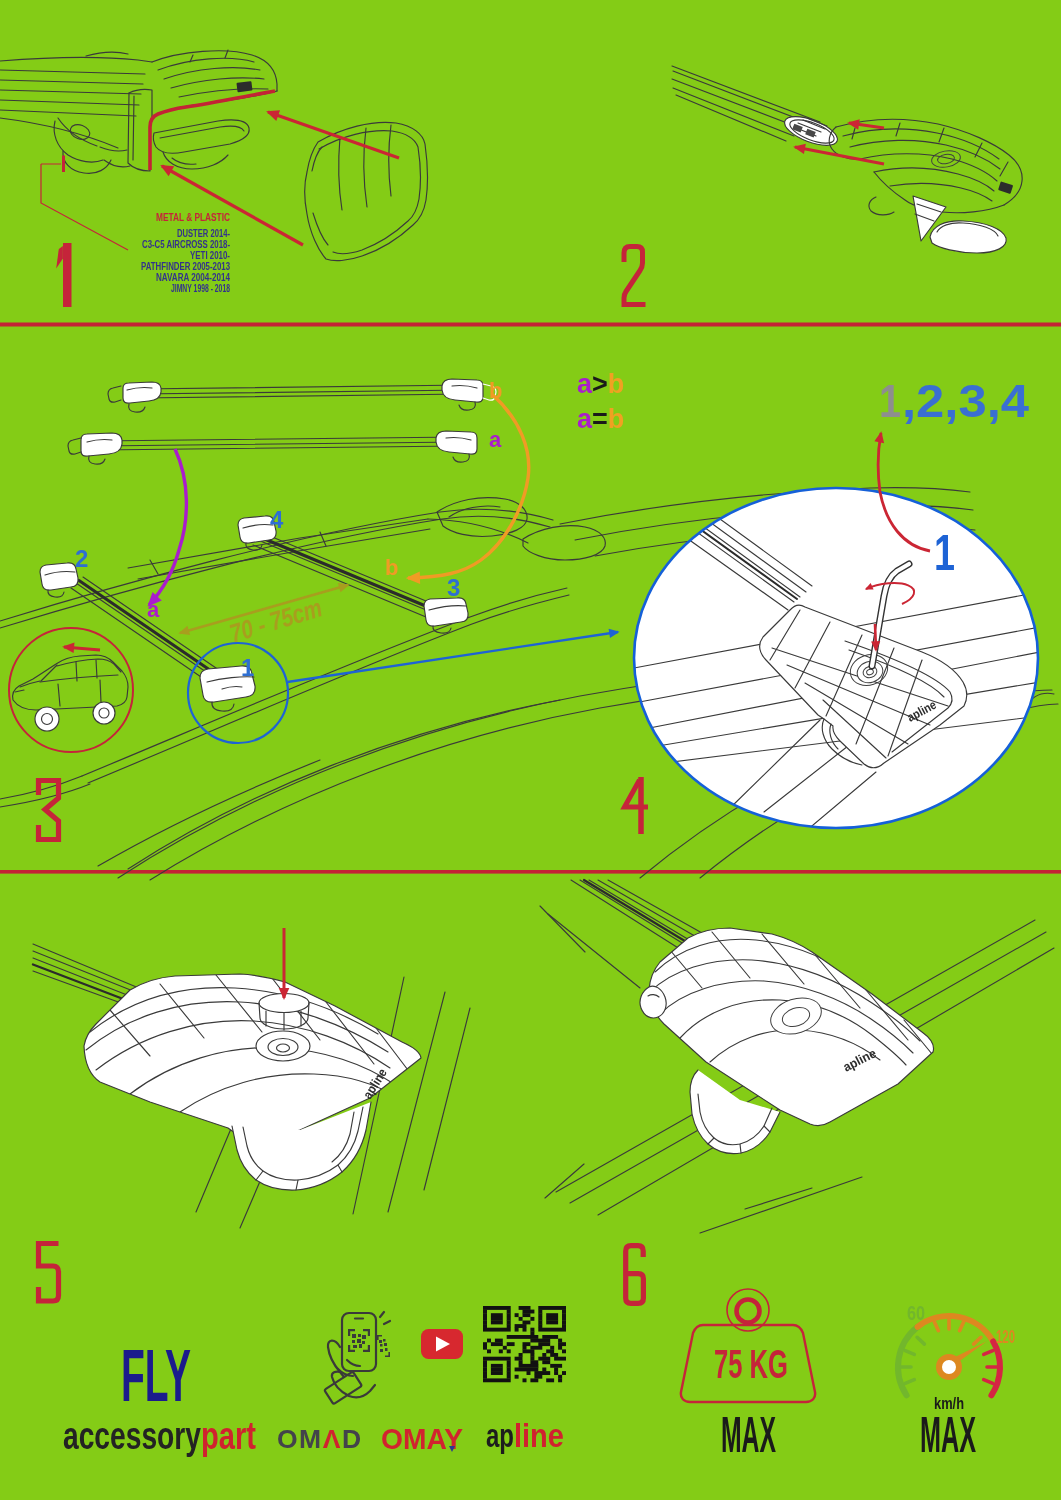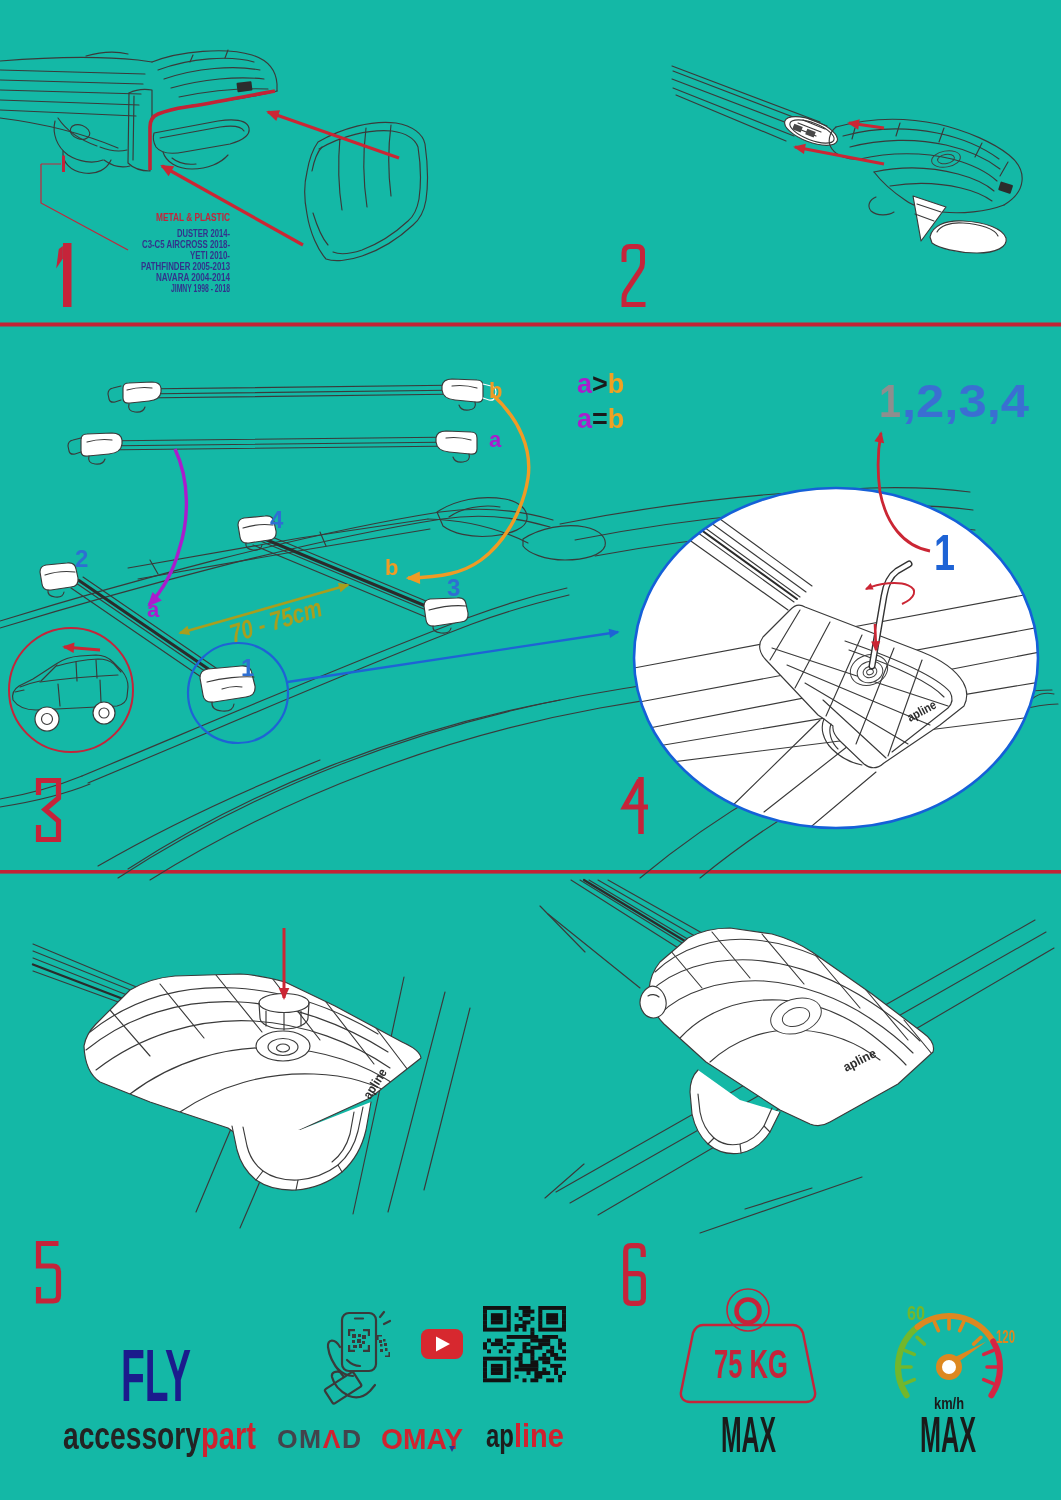--- a/index.html
+++ b/index.html
@@ -1,16 +1,16 @@
 <!DOCTYPE html>
 <html><head>
 <meta charset="utf-8">
 <style>
 html,body{margin:0;padding:0;background:#fff;}
-.page{position:relative;width:1061px;height:1500px;background:#14b8a6;overflow:hidden;}
+.page{position:relative;width:1061px;height:1500px;background:#84cc16;overflow:hidden;}
 text{font-family:"Liberation Sans",sans-serif;}
 .ln{stroke:#3a3a3a;stroke-width:1.15;fill:none;stroke-linecap:round;stroke-linejoin:round;}
 .num{stroke:#c5243a;fill:none;stroke-linecap:butt;stroke-linejoin:miter;}
 </style>
 </head>
 <body>
 <div class="page">
 <svg width="1061" height="1500" viewBox="0 0 1061 1500">
 <defs>
 <marker id="mr" viewBox="0 0 10 10" refX="8.5" refY="5" markerWidth="4.2" markerHeight="4.2" orient="auto-start-reverse">

